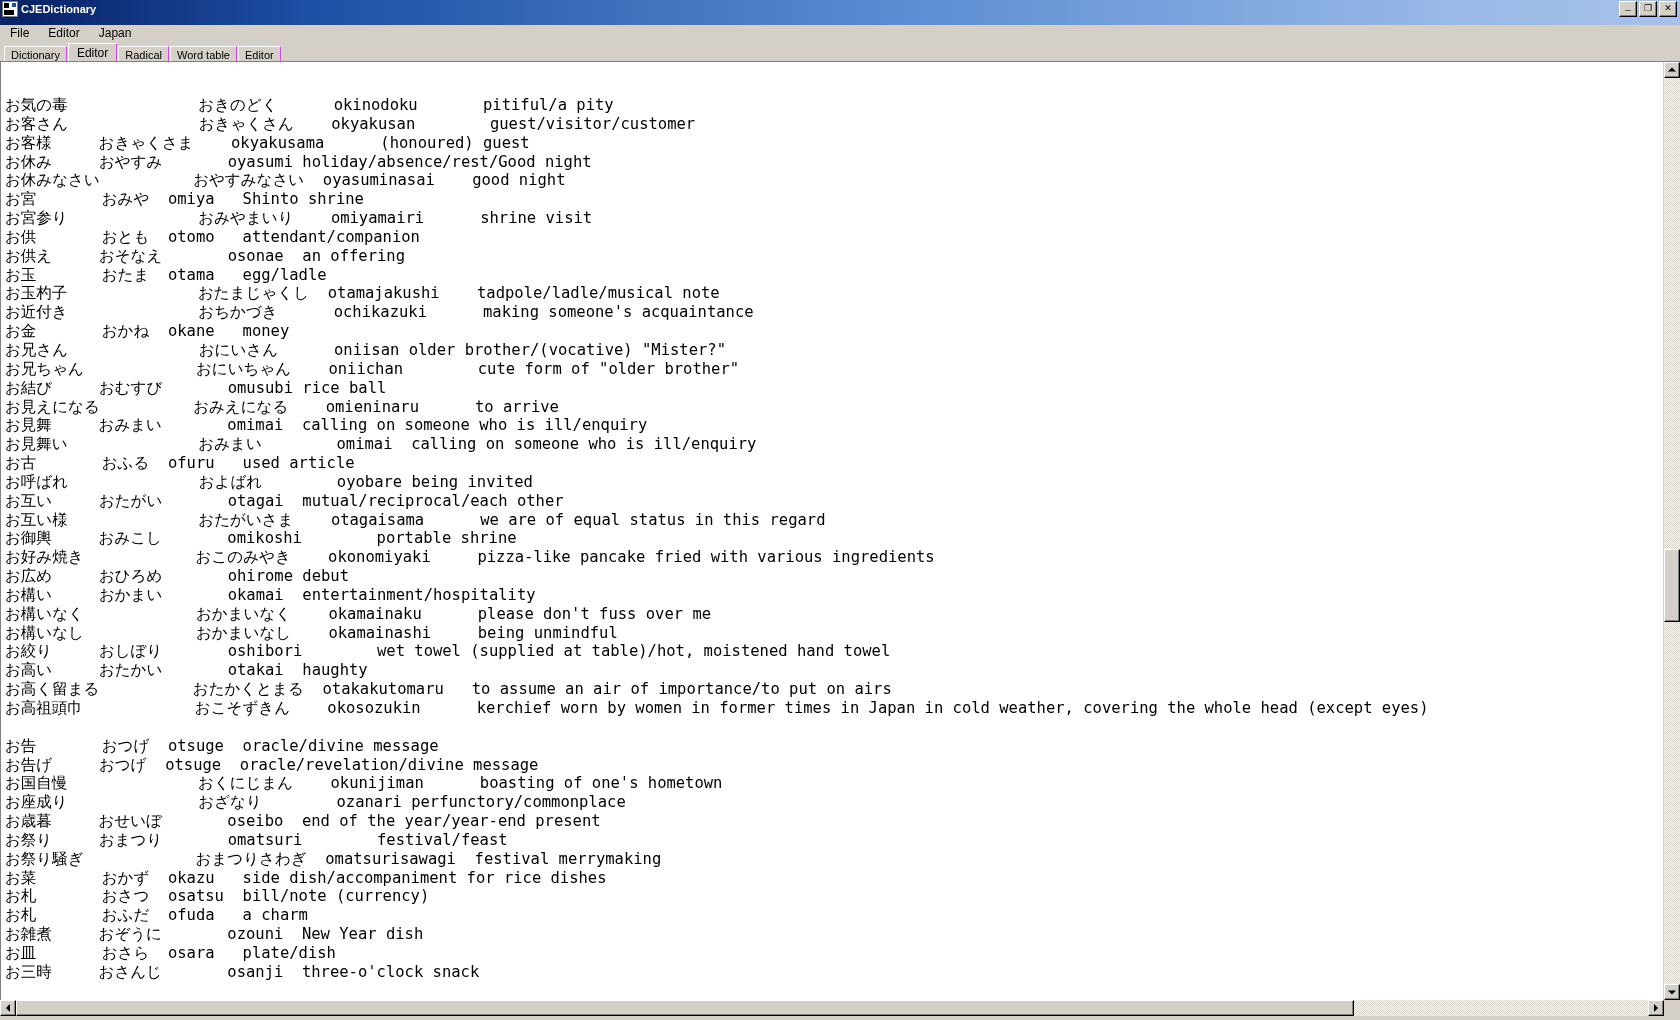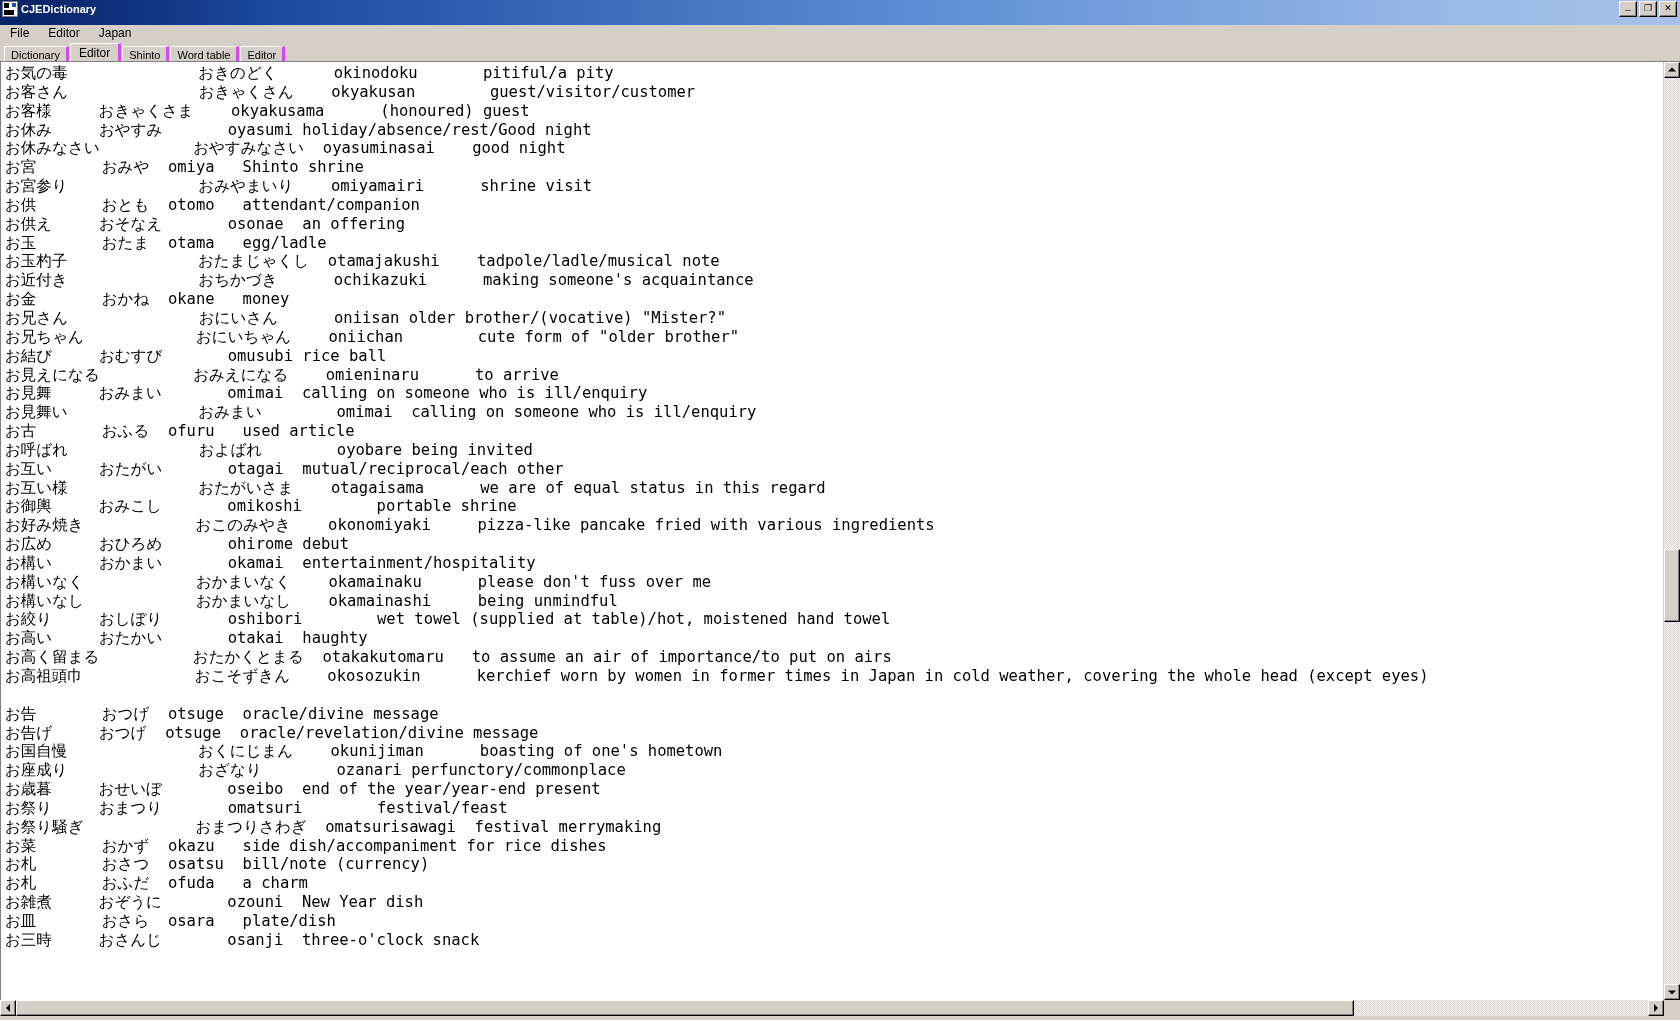--- a/index.html
+++ b/index.html
@@ -55,21 +55,21 @@
   }
 
   
   .tabstrip{
     height:18px;display:flex;align-items:flex-end;background:#d4d0c8;
     padding-left:4px;flex:0 0 auto;position:relative;
   }
   .tab{
     font-size:11px;color:#000;background:#d4d0c8;
     border-top:1px solid #fff;border-left:1px solid #fff;
-    border-right:3px solid #d946ef;
+    border-right:1px solid #d946ef;
     padding:1px 6px 1px 6px;height:15px;line-height:14px;
     margin-right:1px;white-space:nowrap;box-sizing:border-box;
     font-family:"Liberation Sans",sans-serif;
   }
   .tab.active{
     height:18px;line-height:16px;font-size:12px;
     margin-top:-3px;padding:1px 8px;
     background:#d4d0c8;border-bottom:none;position:relative;z-index:2;
   }
 
@@ -77,20 +77,21 @@
   .client{
     flex:1 1 auto;display:flex;
     background:#fff;
     border-top:1px solid #808080;
     border-left:1px solid #808080;
     position:relative;overflow:hidden;
   }
   .textarea{
     flex:1 1 auto;background:#fff;position:relative;overflow:hidden;
     padding:2px 0 0 4px;
+    margin-top:32px;
   }
   pre.doc{
     margin:0;padding:0;
     font-family:"DejaVu Sans Mono","Liberation Mono",monospace;
     font-size:15.5px;
     line-height:18.85px;
     color:#000;
     white-space:pre;
     letter-spacing:0px;
   }
@@ -174,21 +175,21 @@
 
   <div class="menubar">
     <div class="menuitem">File</div>
     <div class="menuitem">Editor</div>
     <div class="menuitem">Japan</div>
   </div>
 
   <div class="tabstrip">
     <div class="tab">Dictionary</div>
     <div class="tab active">Editor</div>
-    <div class="tab">Shinto</div>
+    <div class="tab">Radical</div>
     <div class="tab">Word table</div>
     <div class="tab">Editor</div>
   </div>
 
   <div class="client">
     <div class="textarea">
       <pre class="doc">お気の毒              おきのどく      okinodoku       pitiful/a pity
 お客さん              おきゃくさん    okyakusan        guest/visitor/customer
 お客様     おきゃくさま    okyakusama      (honoured) guest
 お休み     おやすみ       oyasumi holiday/absence/rest/Good night

